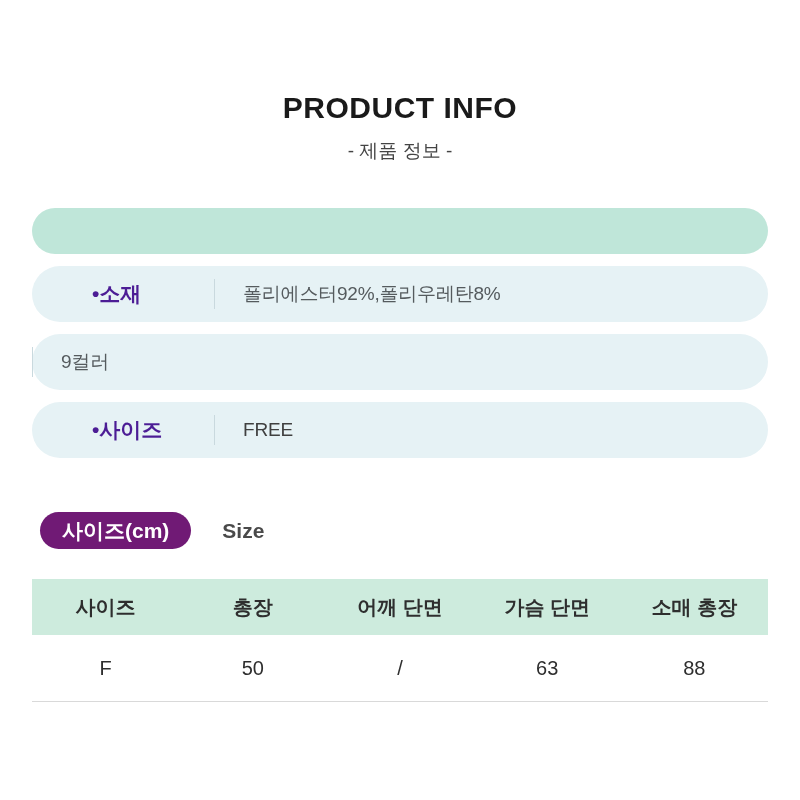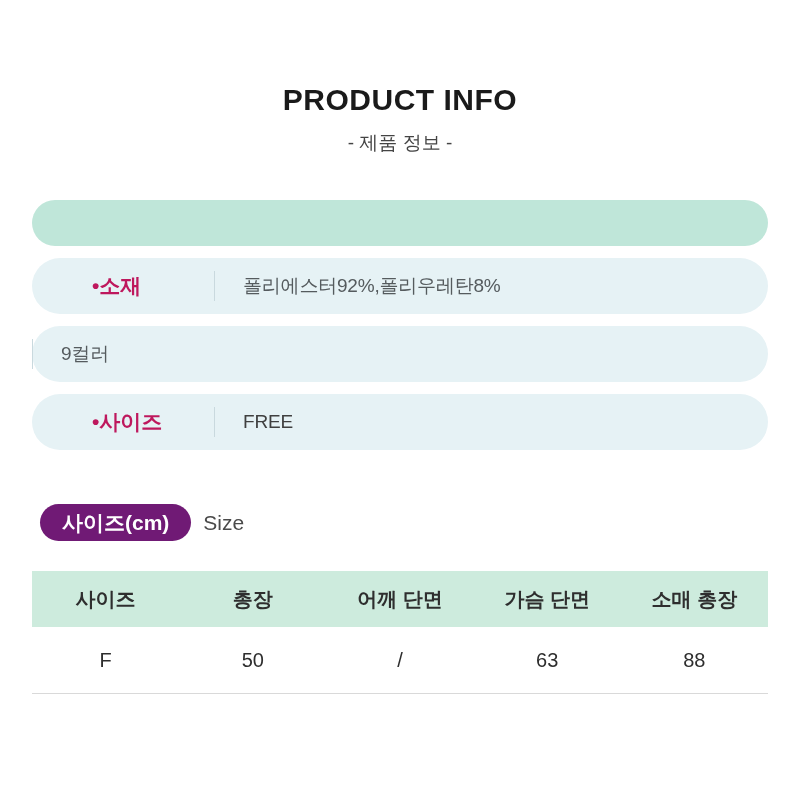--- a/index.html
+++ b/index.html
@@ -25,20 +25,21 @@
   .header {
     padding-top: 82px;
     text-align: center;
   }
   .header-title {
     font-size: 30px;
     font-weight: bold;
     letter-spacing: 0.5px;
     color: #1a1a1a;
     line-height: 1.2;
+    margin-top: 8px;
   }
   .header-subtitle {
     margin-top: 12px;
     font-size: 19px;
     color: #444444;
     font-weight: normal;
   }
 
   
   .info-block {
@@ -58,21 +59,21 @@
     border-radius: 28px;
     background: #e6f2f5;
     margin-bottom: 12px;
   }
   .info-label {
     width: 182px;
     padding-left: 60px;
     box-sizing: border-box;
     font-size: 21px;
     font-weight: bold;
-    color: #be185d;
+    color: #4c1d95;
     white-space: nowrap;
   }
   .info-divider {
     width: 1px;
     height: 30px;
     background: #c9d9de;
     margin-right: 28px;
   }
   .info-value {
     font-size: 19px;
@@ -97,23 +98,23 @@
     font-weight: bold;
     border-radius: 20px;
     padding: 8px 22px;
     line-height: 1;
     white-space: nowrap;
   }
   .size-pill .unit {
     font-weight: bold;
   }
   .size-en {
-    margin-left: 12px;
+    margin-left: 31px;
     font-size: 21px;
-    font-weight: normal;
+    font-weight: bold;
     color: #4a4a4a;
   }
 
   
   .size-table {
     margin: 30px auto 0 auto;
     width: 736px;
     border-collapse: collapse;
     table-layout: fixed;
   }

